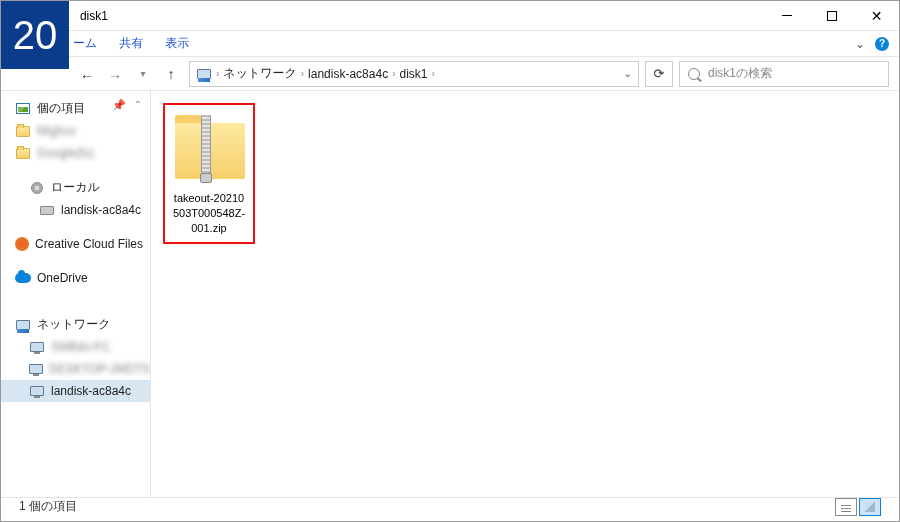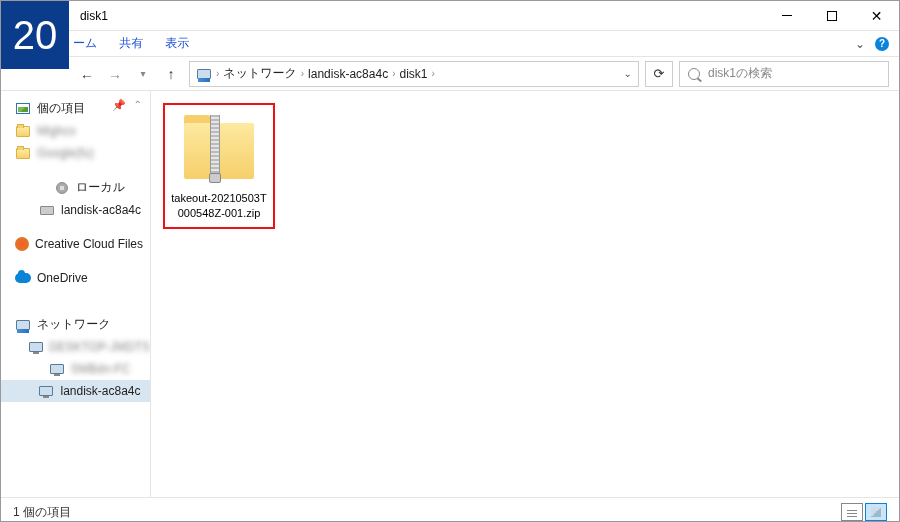--- a/index.html
+++ b/index.html
@@ -42,21 +42,21 @@
 .refresh-btn{ width:28px; height:26px; border:1px solid #ccc; display:flex; align-items:center; justify-content:center; font-size:13px; color:#333; cursor:pointer;}
 .search-box{ width:210px; height:26px; border:1px solid #ccc; display:flex; align-items:center; padding:0 8px; gap:8px; font-size:12px;}
 .search-box .ph{ color:#888;}
 .search-ico{ width:12px; height:12px; border:1.5px solid #888; border-radius:50%; position:relative;}
 .search-ico:after{content:"";position:absolute; width:5px; height:1.5px; background:#888; bottom:-2px; right:-3px; transform:rotate(40deg);}
 
 
 .main { display:flex; height: calc(100% - 30px - 26px - 34px - 24px); }
 .nav { width: 150px; border-right: 1px solid #e5e5e5; padding:6px 0; overflow:hidden; font-size:12px; position:relative;}
 .nav-item { display:flex; align-items:center; gap:6px; padding:3px 8px 3px 14px; color:#222; cursor:pointer; white-space:nowrap;}
-.nav-item.lvl2{ padding-left:36px;justify-content:center;}
+.nav-item.lvl2{ padding-left:28px;}
 .nav-item.lvl3{ padding-left:38px;}
 .nav-item.sel{ background:#d8e6f2;}
 .nav-sp{ height:12px;}
 .ico{ width:16px; height:16px; display:flex; align-items:center; justify-content:center;}
 .ico-folder{ width:14px; height:11px; background:linear-gradient(#ffe9a6,#f8d26a); border:1px solid #d8b24a; border-radius:1px; position:relative;}
 .ico-folder:before{content:"";position:absolute;top:-3px;left:0;width:5px;height:3px;background:#f8d26a;border:1px solid #d8b24a;border-bottom:none;border-radius:1px 1px 0 0;}
 .ico-pic{ width:14px; height:11px; background:#fff; border:1px solid #2a7ab0; position:relative;}
 .ico-pic:before{content:"";position:absolute;left:1px;bottom:1px;width:10px;height:5px;background:linear-gradient(135deg,#7fb84f 50%,#5a9c2e 50%);}
 .ico-landisk{ width:14px; height:14px; background:#111; border-radius:3px; color:#1ad; font-size:8px; display:flex; align-items:center; justify-content:center; font-weight:bold;}
 .ico-disk{ width:12px; height:12px; border:1px solid #888; border-radius:50%; background:radial-gradient(circle,#ddd 35%,#aaa 36%);}
@@ -70,29 +70,29 @@
 .ico-pc{ width:14px; height:10px; background:#cde; border:1px solid #5a7a9a; border-radius:1px; position:relative;}
 .ico-pc:after{content:"";position:absolute;width:6px;height:2px;background:#888;bottom:-3px;left:3px;}
 .ico-net{ width:14px; height:10px; background:#cde; border:1px solid #5a7a9a; border-radius:1px; position:relative;}
 .ico-net:after{content:"";position:absolute;width:12px;height:4px;background:linear-gradient(90deg,#4a90d9,#2a70b9);bottom:-4px;left:0;}
 .blur-text{ color:transparent; text-shadow:0 0 5px rgba(80,80,80,0.7); user-select:none;}
 .pin{ position:absolute; top:8px; right:24px; color:#555; font-size:11px;}
 .scrolldown{ position:absolute; top:8px; right:8px; color:#888; font-size:10px;}
 
 
 .content { flex:1; padding:12px; display:flex; align-items:flex-start;}
-.file-item{ width:112px; padding:6px; text-align:center; border:2px solid #e11; font-size:11px; line-height:1.35; word-break:break-all; cursor:pointer;}
+.file-item{ width:92px; padding:6px; text-align:center; border:2px solid #e11; font-size:11px; line-height:1.35; word-break:break-all; cursor:pointer;}
 .zip-icon{ width:78px; height:68px; margin:4px auto 8px; position:relative;}
 .zip-back{ position:absolute; left:4px; top:8px; width:70px; height:56px; background:linear-gradient(#fde9a0,#f6cf6a); border-radius:2px;}
 .zip-tab{ position:absolute; left:4px; top:0; width:26px; height:12px; background:#f6cf6a; border-radius:2px 2px 0 0;}
 .zip-zipper{ position:absolute; left:30px; top:0; width:10px; height:66px; background:repeating-linear-gradient(0deg,#bbb 0,#bbb 2px,#e5e5e5 2px,#e5e5e5 4px); border-left:1px solid #999; border-right:1px solid #999;}
 .zip-pull{ position:absolute; left:29px; top:58px; width:12px; height:10px; background:#ccc; border:1px solid #888; border-radius:2px;}
 
 
-.status { position:absolute; bottom:0; left:0; right:0; height:24px; border-top:1px solid #e5e5e5; display:flex; align-items:flex-end; padding:0 12px; font-size:12px; background:#fff;margin-top:14px;}
+.status { position:absolute; bottom:0; left:0; right:0; height:24px; border-top:1px solid #e5e5e5; display:flex; align-items:flex-start; padding:0 18px; font-size:12px; background:#fff;margin-top:14px;}
 .status .count{ color:#333;}
 .status .views{ margin-left:auto; display:flex; gap:2px;}
 .view-btn{ width:22px; height:18px; border:1px solid #888; display:flex; align-items:center; justify-content:center; cursor:pointer;}
 .view-btn.active{ border-color:#0a84d8; background:#cce4f7;}
 .vb-list{ background:repeating-linear-gradient(0deg,#888 0,#888 1px,transparent 1px,transparent 3px); width:10px; height:9px;}
 .vb-icons{ width:10px; height:10px; background:linear-gradient(135deg,#cde 50%,#9bc 50%);}
 </style>
 </head>
 <body>
 
@@ -221,27 +221,27 @@
     <div class="nav-item">
       <span class="ico">
           <span class="ico-net"></span>
         </span>
       <span>ネットワーク</span>
     </div>
     <div class="nav-item lvl2">
       <span class="ico">
           <span class="ico-pc"></span>
         </span>
+      <span class="blur-text">SMBdn-FC</span>
+    </div>
+    <div class="nav-item lvl2">
+      <span class="ico">
+          <span class="ico-pc"></span>
+        </span>
       <span class="blur-text">DESKTOP-JMDTS</span>
-    </div>
-    <div class="nav-item lvl2">
-      <span class="ico">
-          <span class="ico-pc"></span>
-        </span>
-      <span class="blur-text">SMBdn-FC</span>
     </div>
     <div class="nav-item lvl2 sel">
       <span class="ico">
           <span class="ico-pc"></span>
         </span>
       <span>landisk-ac8a4c</span>
     </div>
   </div>
 
   <div class="content">

